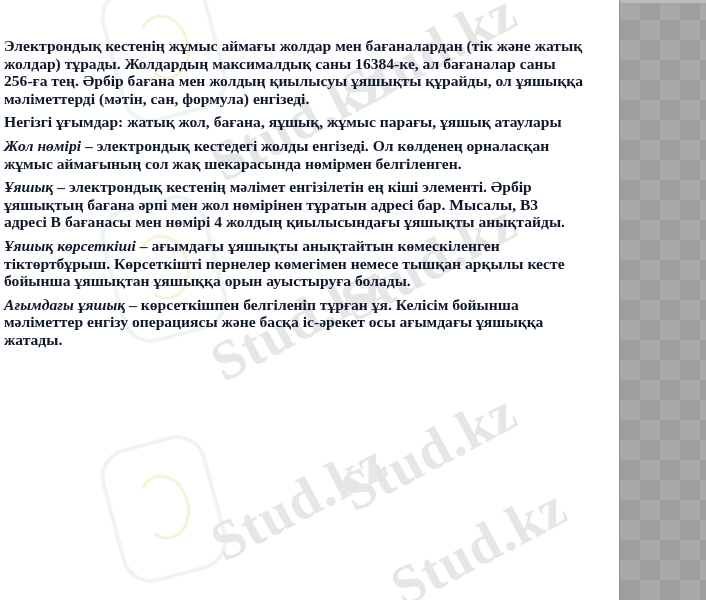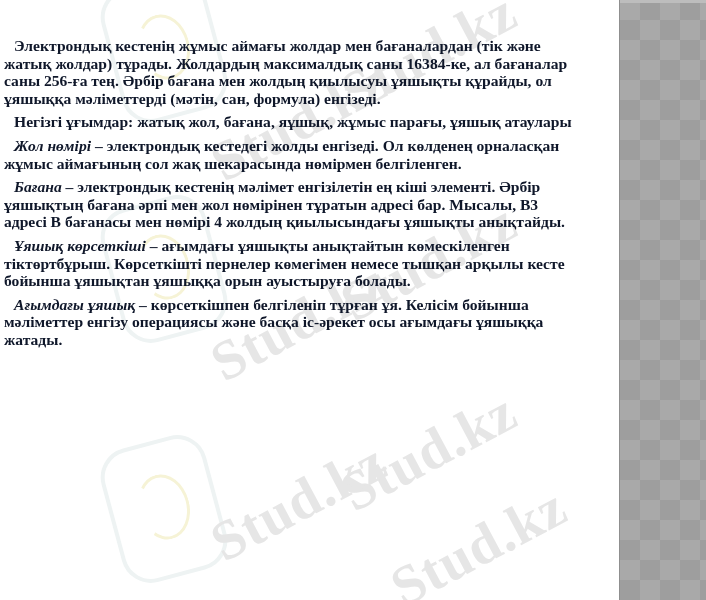--- a/index.html
+++ b/index.html
@@ -38,21 +38,21 @@
     }
     .logo-ghost::after {
       content: ""; position: absolute; left: 25px; top: 30px; width: 45px; height: 60px;
       border-radius: 50%; border: 3px solid #f6f3d6; border-left-color: transparent;
     }
     .content {
       position: absolute; left: 4px; top: 37px; width: 580px; z-index: 1;
       font-size: 15.6px; line-height: 17.6px; color: #0f172a; font-weight: bold;
     }
     .para { margin: 0 0 6px 0; }
-    .term { font-style: italic; margin-left: 10px; }
+    .term { font-style: italic; }
   </style>
 </head>
 <body>
 
 <div class="slide">
   <div class="logo-ghost" style="left:110px; top:-20px;"></div>
   <div class="logo-ghost" style="left:110px; top:200px;"></div>
   <div class="logo-ghost" style="left:110px; top:440px;"></div>
 
   <div class="watermark" style="left:360px; top:60px;">Stud.kz</div>
@@ -67,21 +67,21 @@
     <p class="para">
       <span class="term"></span><span>Электрондық кестенің жұмыс аймағы жолдар мен бағаналардан (тік және жатық жолдар) тұрады. Жолдардың максималдық саны 16384-ке, ал бағаналар саны 256-ға тең. Әрбір бағана мен жолдың қиылысуы ұяшықты құрайды, ол ұяшыққа мәліметтерді (мәтін, сан, формула) енгізеді.</span>
     </p>
     <p class="para">
       <span class="term"></span><span>Негізгі ұғымдар: жатық жол, бағана, яұшық, жұмыс парағы, ұяшық атаулары</span>
     </p>
     <p class="para">
       <span class="term">Жол нөмірі</span><span> – электрондық кестедегі жолды енгізеді. Ол көлденең орналасқан жұмыс аймағының сол жақ шекарасында нөмірмен белгіленген.</span>
     </p>
     <p class="para">
-      <span class="term">Бағана</span><span> – электрондық кестенің мәлімет енгізілетін ең кіші элементі. Әрбір ұяшықтың бағана әрпі мен жол нөмірінен тұратын адресі бар. Мысалы, B3 адресі B бағанасы мен нөмірі 4 жолдың қиылысындағы ұяшықты анықтайды.</span>
+      <span class="term">Ұяшық</span><span> – электрондық кестенің мәлімет енгізілетін ең кіші элементі. Әрбір ұяшықтың бағана әрпі мен жол нөмірінен тұратын адресі бар. Мысалы, B3 адресі B бағанасы мен нөмірі 4 жолдың қиылысындағы ұяшықты анықтайды.</span>
     </p>
     <p class="para">
       <span class="term">Ұяшық көрсеткіші</span><span> – ағымдағы ұяшықты анықтайтын көмескіленген тіктөртбұрыш. Көрсеткішті пернелер көмегімен немесе тышқан арқылы кесте бойынша ұяшықтан ұяшыққа орын ауыстыруға болады.</span>
     </p>
     <p class="para">
       <span class="term">Ағымдағы ұяшық</span><span> – көрсеткішпен белгіленіп тұрған ұя. Келісім бойынша мәліметтер енгізу операциясы және басқа іс-әрекет осы ағымдағы ұяшыққа жатады.</span>
     </p>
   </div>
 </div>
 

